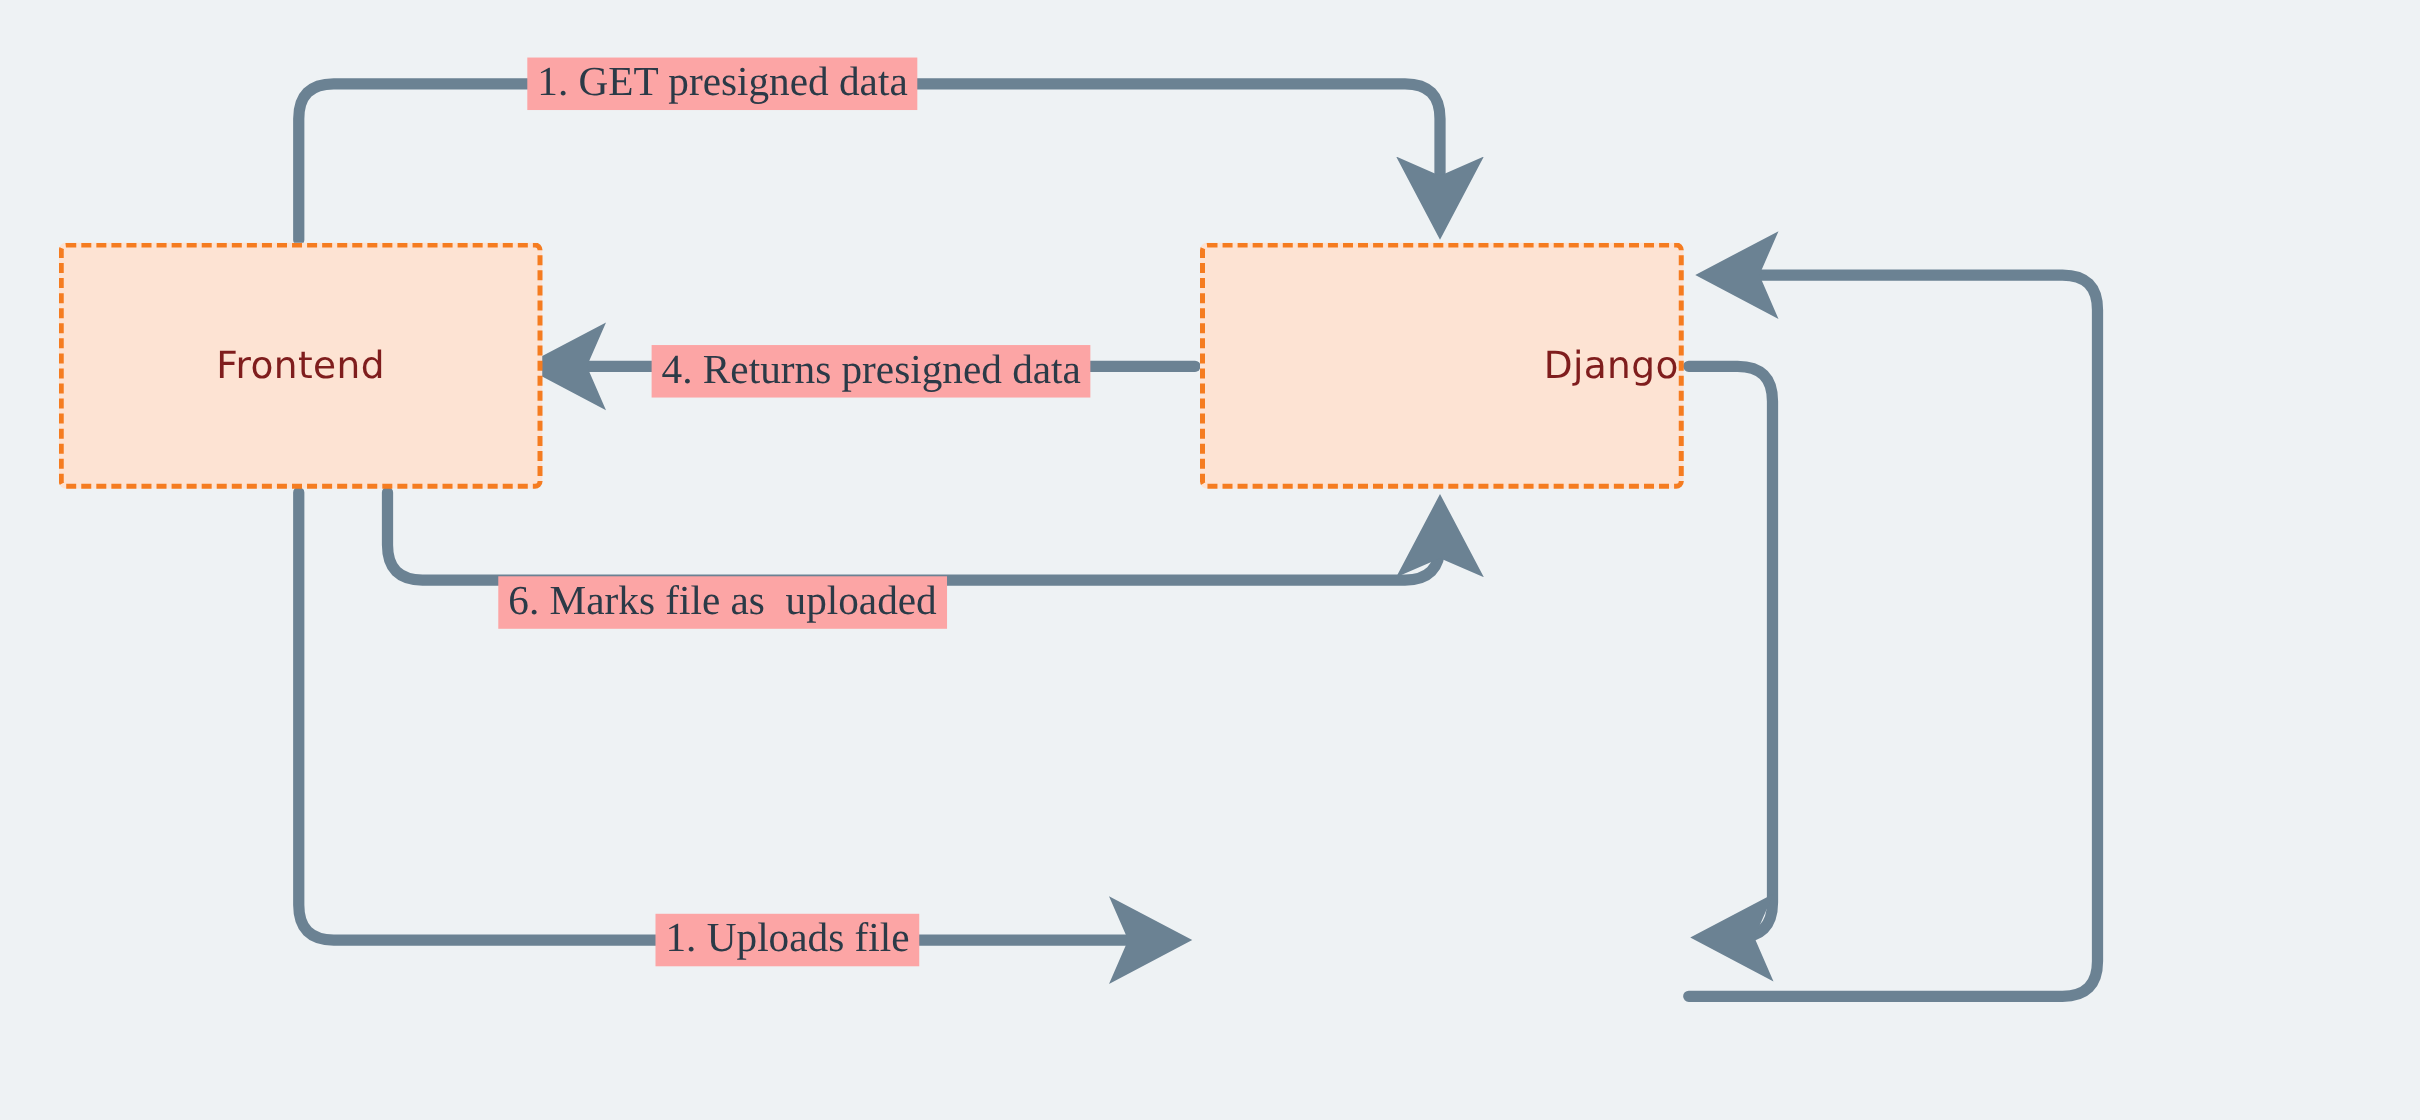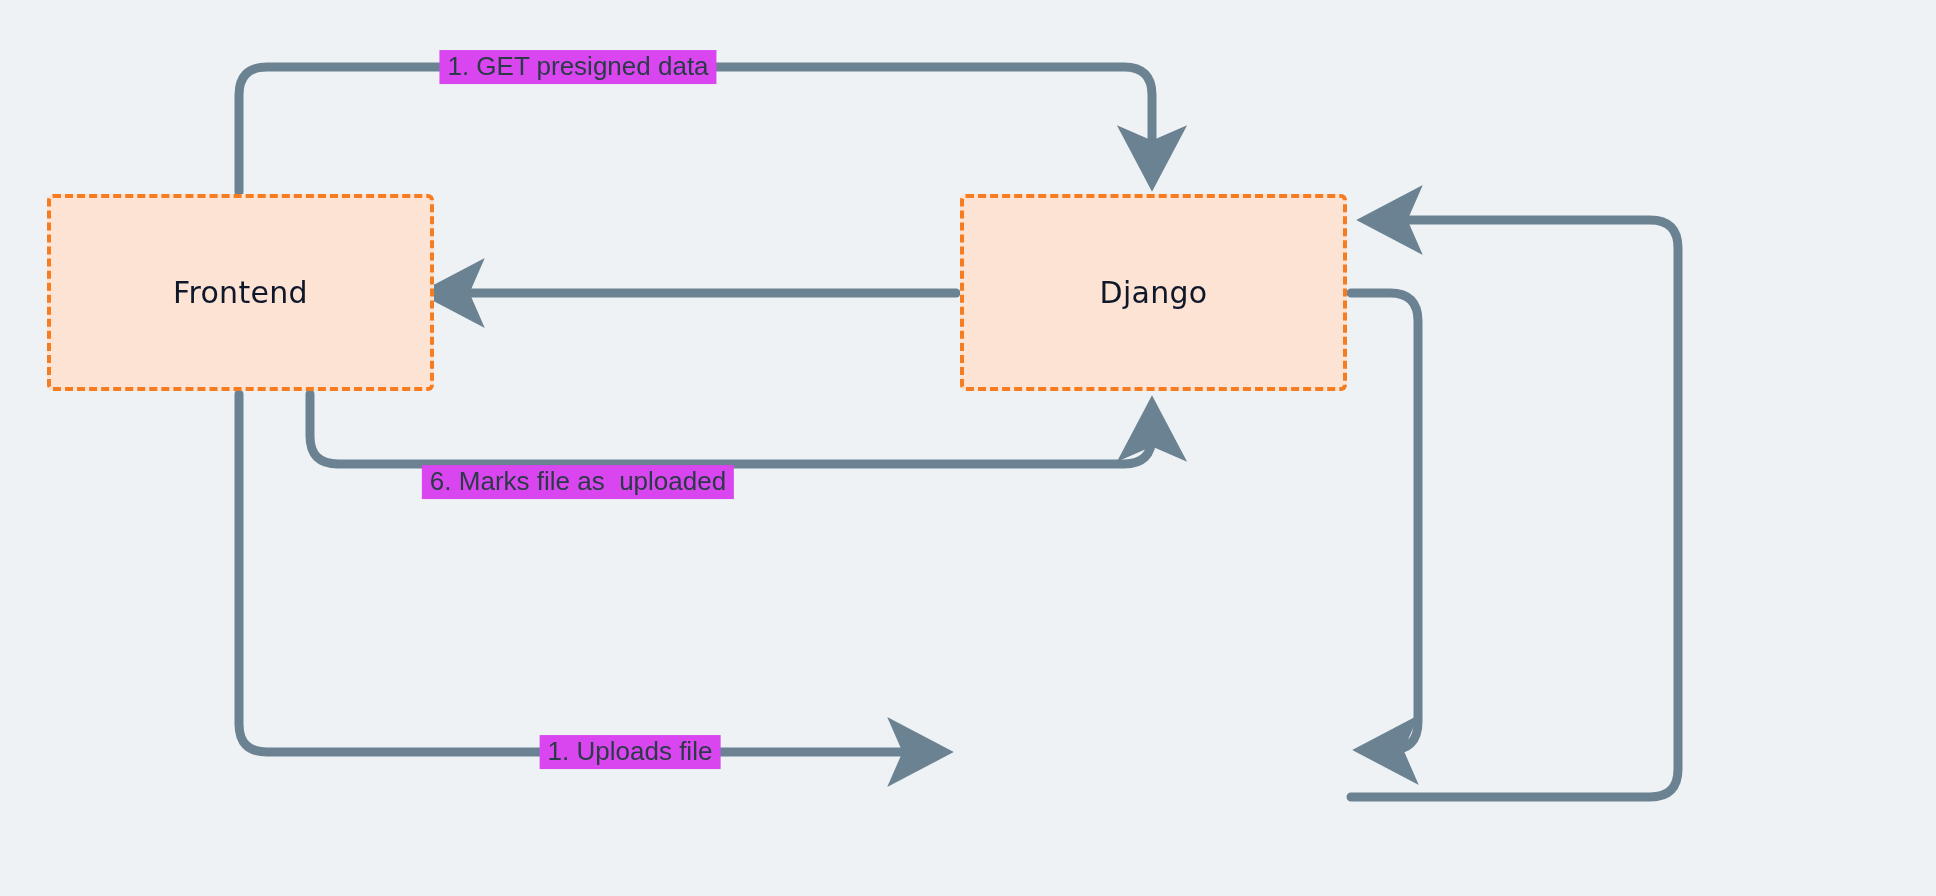--- a/index.html
+++ b/index.html
@@ -25,38 +25,38 @@
   }
   .node {
     position: absolute;
     box-sizing: border-box;
     background: #fde3d3;
     border: 4px dashed #f57c20;
     border-radius: 6px;
     display: flex;
     align-items: center;
     justify-content: center;
-    color: #0f172a;
+    color: #7f1d1d;
     font-size: 30px;
     letter-spacing: 0.3px;
     font-family: "DejaVu Sans", "Liberation Sans", sans-serif;
   }
   #node-frontend { left: 47px;  top: 194px; width: 387px; height: 197px; }
-  #node-django   { left: 960px; top: 194px; width: 387px; height: 197px; }
+  #node-django   { left: 960px; top: 194px; width: 387px; height: 197px; justify-content: flex-end; }
   #node-s3       { left: 960px; top: 654px; width: 387px; height: 195px; }
 
   .edge-label {
     position: absolute;
     color: #2b3a47;
-    font-size: 26px;
+    font-size: 33px;
     white-space: pre;
-    background: #d946ef;
+    background: #fca5a5;
     padding: 2px 8px;
     line-height: 1.15;
-    font-family: Liberation Sans, sans-serif;
+    font-family: Liberation Serif, serif;
   }
   .edge-label.center { transform: translate(-50%, -50%); }
 </style>
 </head>
 <body>
 
 <div id="stage">
 
   <svg id="wires" viewBox="0 0 1936 896" width="1936" height="896" aria-hidden="true">
     <defs>
@@ -86,18 +86,19 @@
 
   <div class="node" id="node-django">
     <span>Django</span>
   </div>
 
 
   <div class="edge-label center" style="left:578px;  top:67px;">1. GET presigned data</div>
 
 
 
+  <div class="edge-label center" style="left:697px;  top:297px;">4. Returns presigned data</div>
 
   <div class="edge-label center" style="left:630px;  top:752px;">1. Uploads file</div>
 
   <div class="edge-label center" style="left:578px;  top:482px;">6. Marks file as  uploaded</div>
 
 </div>
 
 </body></html>

